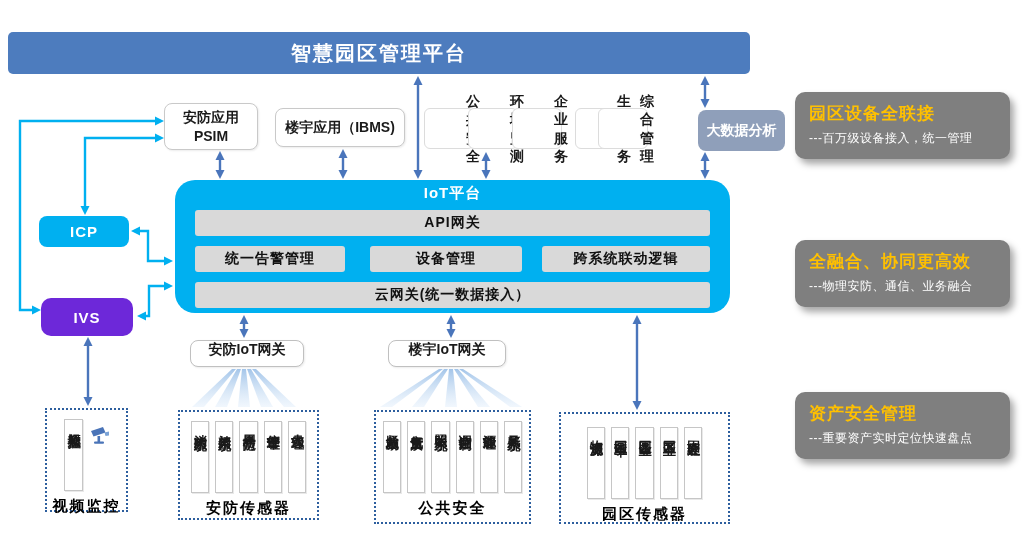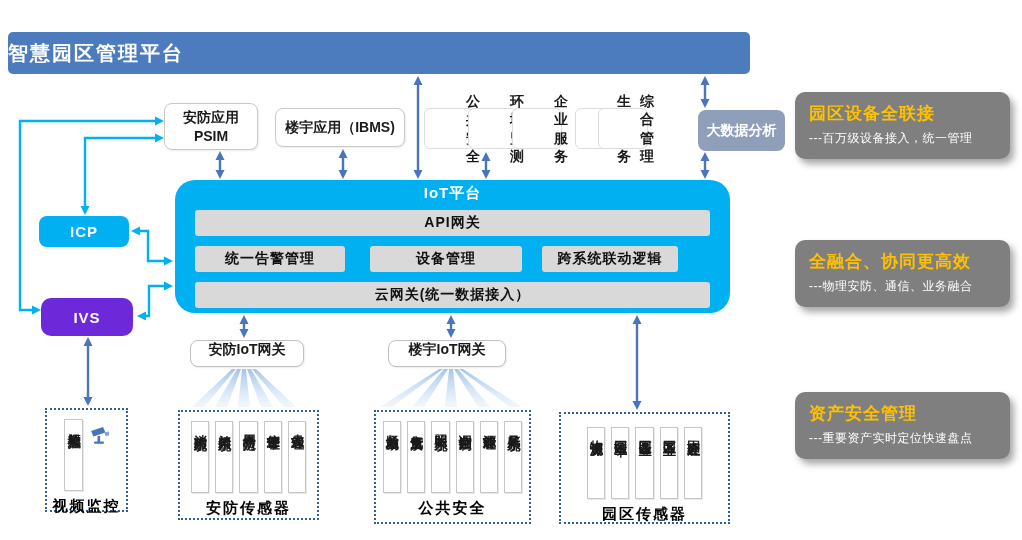--- a/index.html
+++ b/index.html
@@ -4,21 +4,21 @@
 <style>
   html,body{margin:0;padding:0;background:#fff;}
   .stage{
     position:relative;width:1022px;height:540px;overflow:hidden;background:#fff;
     font-family:"Liberation Sans","DejaVu Sans",sans-serif;color:#1a1a1a;
   }
   .overlay{position:absolute;left:0;top:0;width:1022px;height:540px;pointer-events:none;}
   .abs{position:absolute;box-sizing:border-box;}
   .banner{
     left:8px;top:32px;width:742px;height:42px;background:#4d7cbe;border-radius:5px;
-    display:flex;align-items:center;color:#fff;
+    display:flex;align-items:center;justify-content:center;color:#fff;
     font-size:20px;font-weight:bold;letter-spacing:2px;
   }
   .appbox{
     background:#fff;border:1px solid #c9c9c9;border-radius:8px;
     display:flex;flex-direction:column;align-items:center;justify-content:center;
     font-size:14px;font-weight:600;line-height:1.35;text-align:center;
     box-shadow:1px 1px 2px rgba(0,0,0,0.08);
   }
   .psim{left:164px;top:103px;width:94px;height:47px;}
   .ibms{left:275px;top:108px;width:130px;height:39px;}
@@ -215,21 +215,21 @@
     <div class="platform-title">IoT平台</div>
     <div class="graybar" style="left:20px;top:30px;width:515px;">
       <span>API网关</span>
     </div>
     <div class="graybar" style="left:20px;top:66px;width:150px;">
       <span>统一告警管理</span>
     </div>
     <div class="graybar" style="left:195px;top:66px;width:152px;">
       <span>设备管理</span>
     </div>
-    <div class="graybar" style="left:367px;top:66px;width:136px;">
+    <div class="graybar" style="left:367px;top:66px;width:168px;">
       <span>跨系统联动逻辑</span>
     </div>
     <div class="graybar" style="left:20px;top:102px;width:515px;">
       <span>云网关(统一数据接入）</span>
     </div>
   </div>
 
   <div class="abs gw gw-sec">
     <span>安防IoT网关</span>
   </div>

